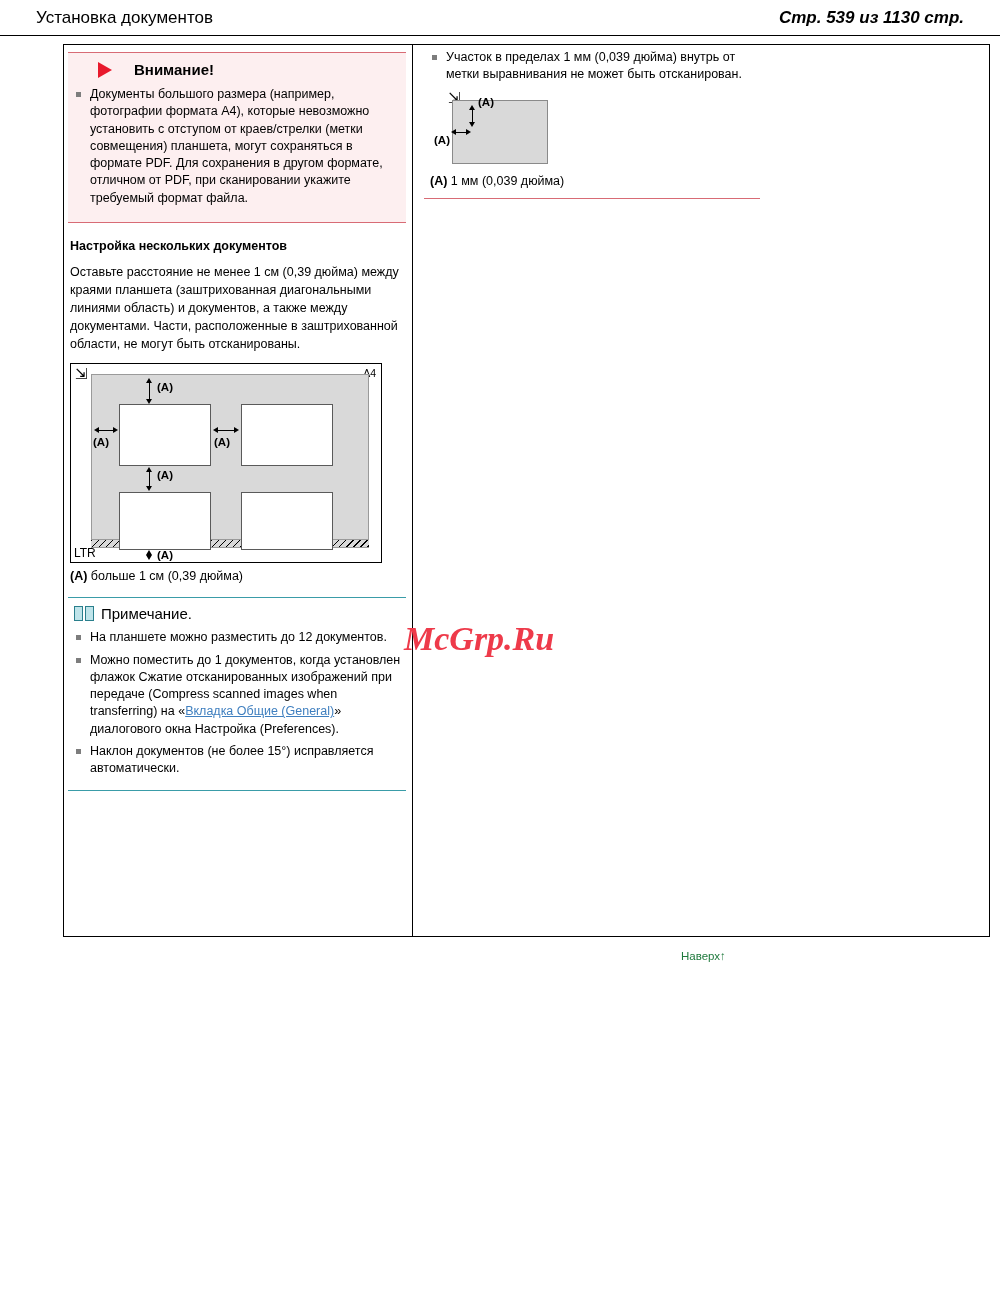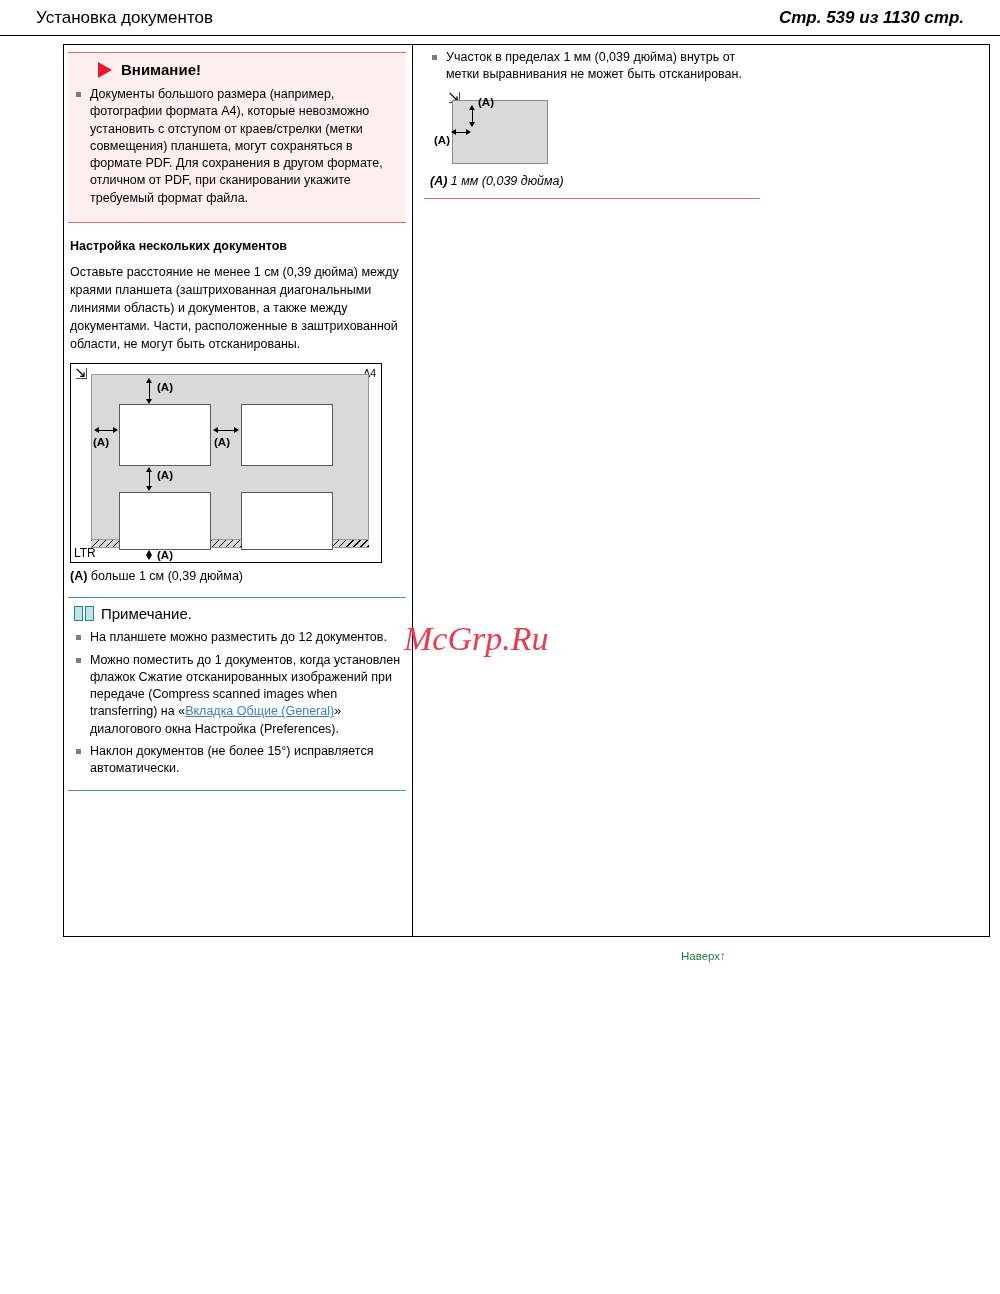--- a/index.html
+++ b/index.html
@@ -84,21 +84,21 @@
   .caution-box {
     background: #fdeff0;
     border-top: 1px solid #d86b75;
     border-bottom: 1px solid #d86b75;
     padding: 8px 4px 10px 4px;
     box-sizing: border-box;
   }
   .caution-head {
     display: flex;
     align-items: center;
-    gap: 9px;
+    gap: 22px;
     margin: 0 0 8px 2px;
     padding-left: 24px;
   }
   .tri-icon {
     width: 0;
     height: 0;
     border-top: 8px solid transparent;
     border-bottom: 8px solid transparent;
     border-left: 14px solid #e8192c;
   }
@@ -311,21 +311,21 @@
     box-sizing: border-box;
   }
 
   
   .watermark {
     position: absolute;
     left: 404px;
     top: 620px;
     font-family: "Liberation Serif", serif;
     font-style: italic;
-    font-weight: normal;
+    font-weight: bold;
     font-size: 34px;
     color: #ee3a4a;
   }
 
   
   .top-link {
     position: absolute;
     left: 681px;
     top: 950px;
     font-size: 11.5px;
@@ -424,21 +424,21 @@
 
     <div class="fig-small">
       <span class="corner-arrow" style="left:14px; top:0px;">⇲</span>
       <div class="bed"></div>
       <div class="arrow-v" style="left:38px; top:20px; height:12px;"></div>
       <span class="lbl-A" style="left:44px; top:6px;">(A)</span>
       <div class="arrow-h" style="left:22px; top:42px; width:10px;"></div>
       <span class="lbl-A" style="left:0px; top:44px;">(A)</span>
     </div>
 
-    <div class="figure-caption" style="font-style:italic;">
+    <div class="figure-caption" style="">
       <b>(A)</b><span> 1 мм (0,039 дюйма)</span>
     </div>
   </div>
 </div>
 
 <div class="watermark">McGrp.Ru</div>
 
 <a class="top-link" href="#"><span>Наверх</span><span class="arrow">↑</span></a>
 
 </body></html>

